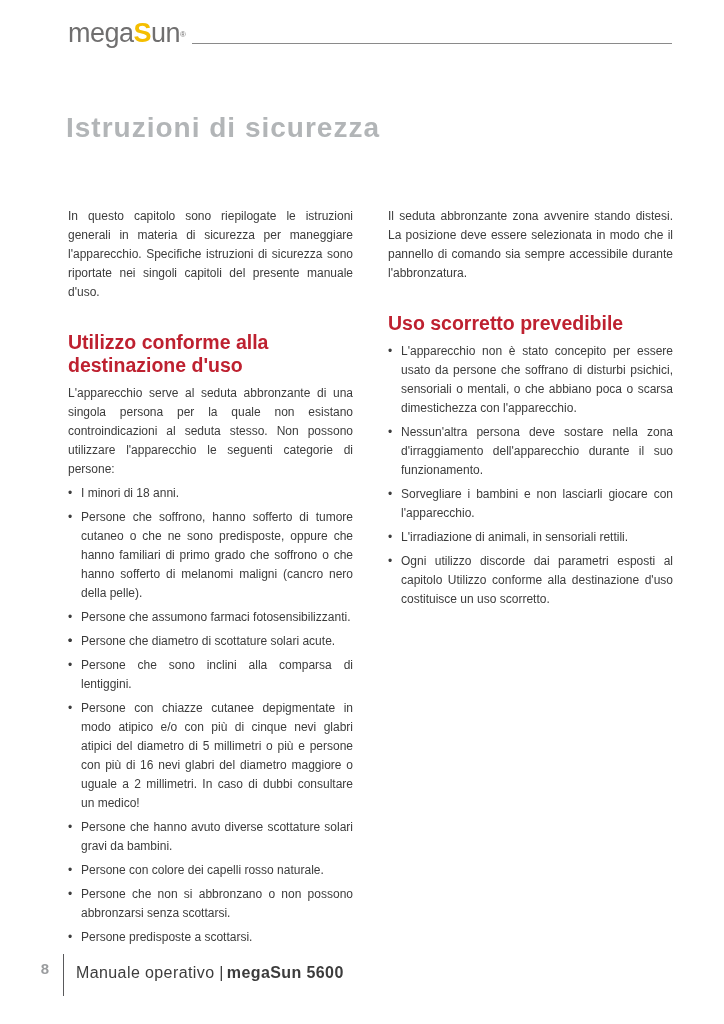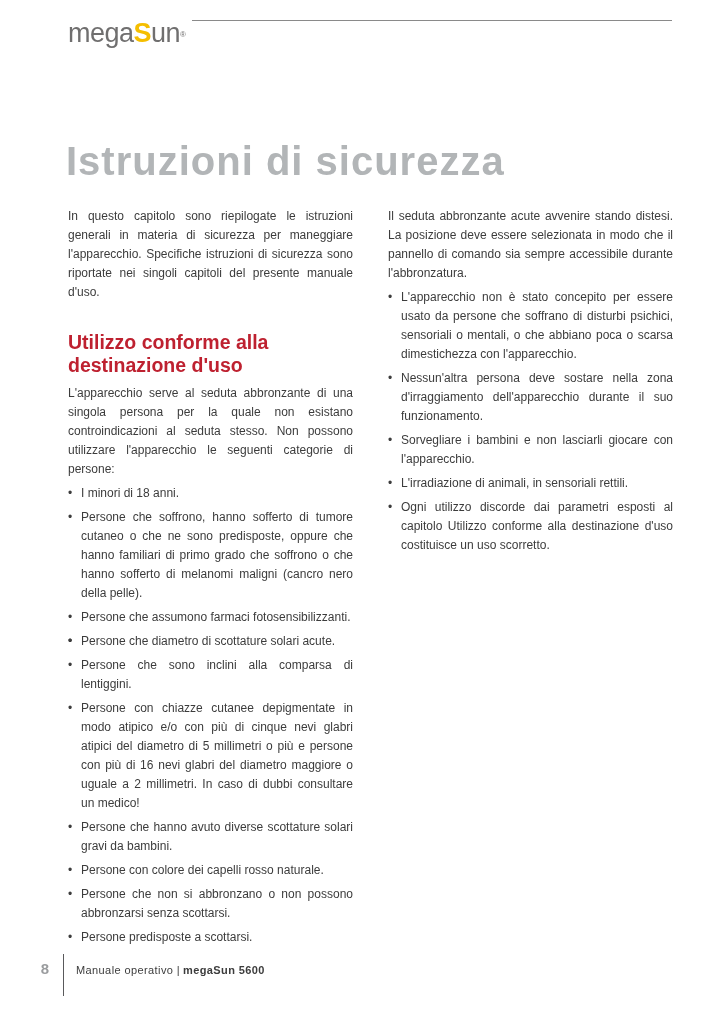--- a/index.html
+++ b/index.html
@@ -5,31 +5,31 @@
   * { margin:0; padding:0; box-sizing:border-box; }
   html, body { background:#ffffff; }
   .page {
     width:724px; height:1024px; position:relative; overflow:hidden;
     background:#ffffff; color:#3c3c3c;
     font-family:"Liberation Sans", sans-serif;
   }
   
   .header {
     position:absolute; top:20px; left:68px; right:52px;
-    display:flex; align-items:flex-start;
+    display:flex; align-items:flex-end;
   }
   .logo { font-size:27px; line-height:27px; color:#706f6f; letter-spacing:-0.5px; white-space:nowrap; }
   .logo .accent { color:#f5be00; font-weight:bold; }
   .logo .reg { font-size:8px; color:#706f6f; vertical-align:top; position:relative; top:1px; }
   .header-rule { flex:1; height:1px; background:#8a8a8a; margin-left:6px; margin-bottom:3px; }
   
   .title {
     position:absolute; top:104px; left:66px;
-    font-size:40px; line-height:48px; font-weight:bold;
-    color:#b2b5b7; letter-spacing:1px;margin-top:33px;
+    font-size:28px; line-height:48px; font-weight:bold;
+    color:#b2b5b7; letter-spacing:1px;
   }
   
   .columns {
     position:absolute; top:207px; left:68px; width:605px;
     display:flex; gap:35px;
   }
   .col { width:287px; font-size:12px; line-height:19px; }
   .para { text-align:justify; hyphens:auto; }
   .heading {
     color:#be2130; font-size:19.5px; line-height:23px;
@@ -43,21 +43,21 @@
   .bullets .bullet { position:absolute; left:0; top:0; }
   
   .footer { position:absolute; left:0; top:950px; width:100%; height:50px; }
   .page-num {
     position:absolute; left:34px; top:10px; width:22px;
     font-size:15px; font-weight:bold; color:#9a9c9e; text-align:center;
   }
   .footer-rule { position:absolute; left:63px; top:4px; width:1px; height:42px; background:#59595b; }
   .footer-text {
     position:absolute; left:76px; top:14px;
-    font-size:11px; letter-spacing:0.4px; color:#3c3c3c;
+    font-size:16px; letter-spacing:0.4px; color:#3c3c3c;
   }
   .footer-text .label { margin-right:3px; }
   .footer-text .product { font-weight:bold; }
 </style>
 </head>
 <body>
 
 <div class="page">
 
   <div class="header">
@@ -127,21 +127,22 @@
           </li>
 
           <li>
             <span class="bullet">•</span>
             <span>Persone predisposte a scottarsi.</span>
           </li>
         </ul>
     </div>
 
     <div class="col">
-      <p class="para">Il seduta abbronzante acute avvenire stando distesi. La posizione deve essere selezionata in modo che il pannello di comando sia sempre accessibile durante l'abbronzatura.</p>
+      <p class="para">Il seduta abbronzante zona avvenire stando distesi. La posizione deve essere selezionata in modo che il pannello di comando sia sempre accessibile durante l'abbronzatura.</p>
+      <h2 class="heading">Uso scorretto prevedibile</h2>
       <ul class="bullets">
 
           <li>
             <span class="bullet">•</span>
             <span>L'apparecchio non è stato concepito per essere usato da persone che soffrano di disturbi psichici, sensoriali o mentali, o che abbiano poca o scarsa dimestichezza con l'apparecchio.</span>
           </li>
 
           <li>
             <span class="bullet">•</span>
             <span>Nessun'altra persona deve sostare nella zona d'irraggiamento dell'apparecchio durante il suo funzionamento.</span>

